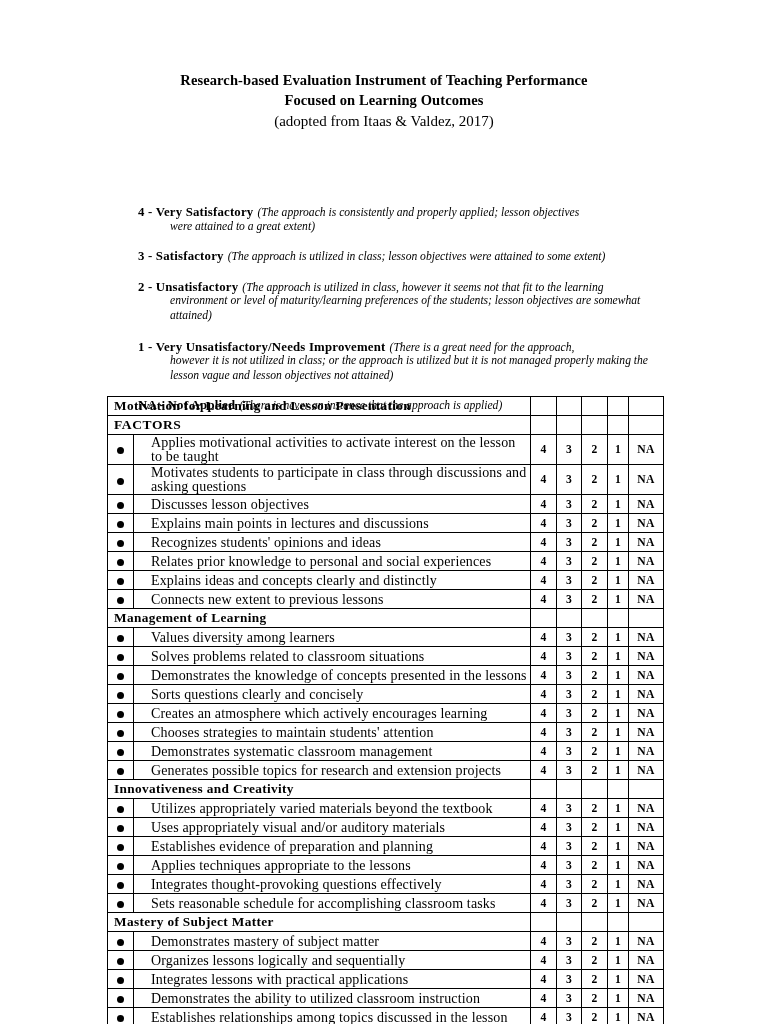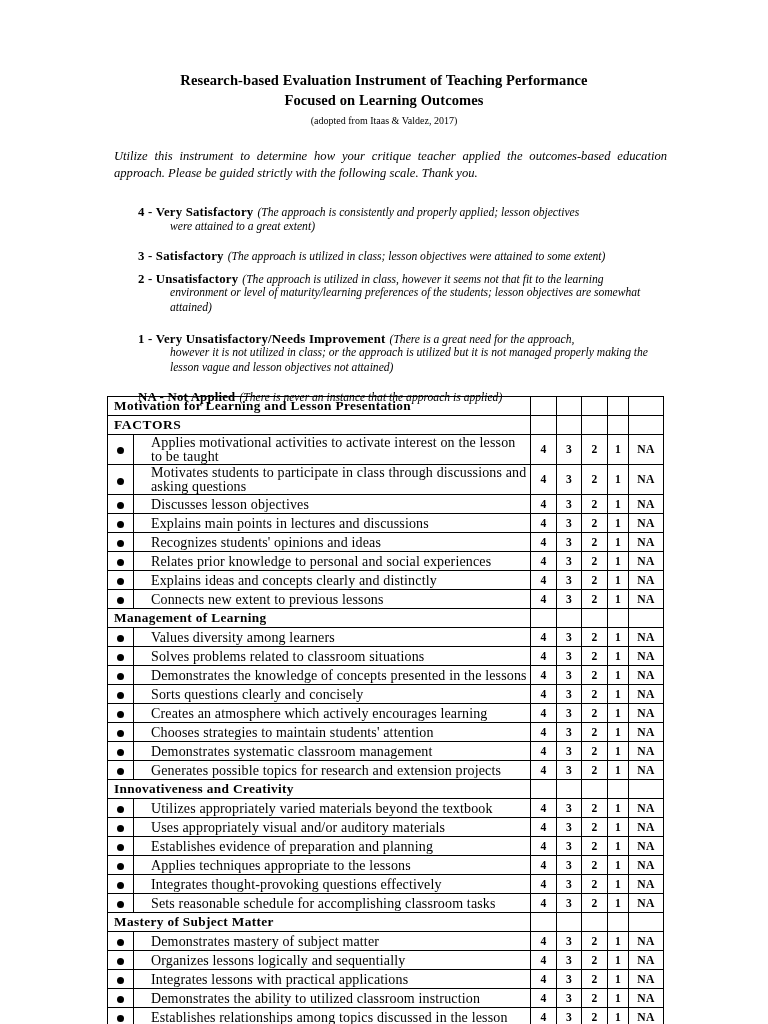--- a/index.html
+++ b/index.html
@@ -31,21 +31,21 @@
     text-align: center;
   }
   .title-line {
     font-weight: bold;
     font-size: 14.5px;
     line-height: 20px;
     letter-spacing: 0.1px;
   }
   .title-sub {
     font-weight: normal;
-    font-size: 10px;
+    font-size: 15px;
     line-height: 20px;
     margin-top: 1px;
   }
 
   
   .intro {
     position: absolute;
     left: 114px;
     top: 148px;
     width: 553px;
@@ -80,21 +80,21 @@
   }
   .scale-item .cont {
     display: block;
     padding-left: 32px;
     font-style: italic;
     font-size: 11.6px;
     line-height: 14.6px;
     margin-top: -1px;
   }
   .scale-item.s4 { margin-bottom: 13px; }
-  .scale-item.s3 { margin-bottom: 5px; }
+  .scale-item.s3 { margin-bottom: 13px; }
   .scale-item.s2 { margin-bottom: 14px; }
   .scale-item.s1 { margin-bottom: 13px; }
 
   
   .factors-table {
     position: absolute;
     left: 107px;
     top: 396px;
     width: 556px;
     border-collapse: collapse;
@@ -163,21 +163,20 @@
 <body>
 
 <div class="page">
 
   <div class="title-block">
     <div class="title-line">Research-based Evaluation Instrument of Teaching Performance</div>
     <div class="title-line">Focused on Learning Outcomes</div>
     <div class="title-sub">(adopted from Itaas &amp; Valdez, 2017)</div>
   </div>
 
-  <div class="intro">Utilize this instrument to determine how your critique teacher applied the outcomes-based education approach.  Please be guided strictly with the following scale.    Thank you.</div>
 
   <div class="scale">
     <div class="scale-item s4">
       <div class="body">
         <span class="lead">4 - Very Satisfactory</span>
         <span class="desc">(The approach is consistently and properly applied; lesson objectives</span>
         <span class="cont">were attained to a great extent)</span>
       </div>
     </div>
     <div class="scale-item s3">

